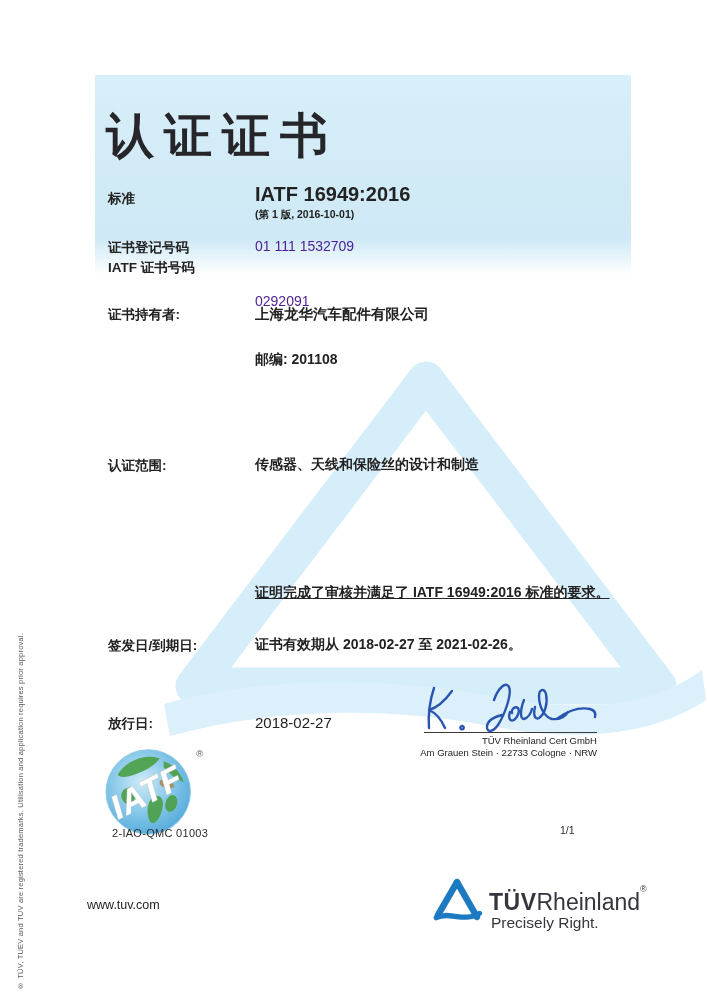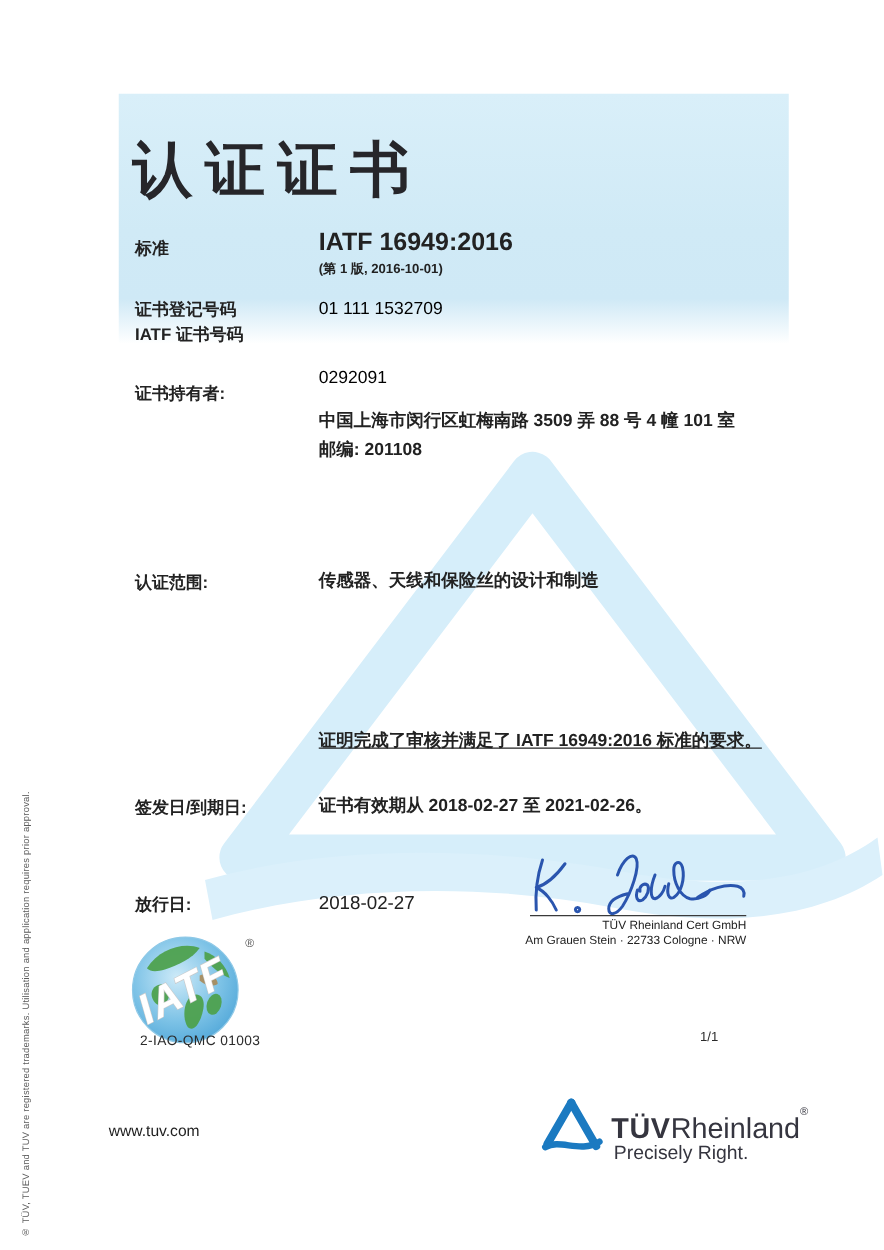--- a/index.html
+++ b/index.html
@@ -20,21 +20,21 @@
   .cert-title {
     left:106px; top:104px; font-size:48px; font-weight:700; color:#26262a;
     letter-spacing:10px; white-space:nowrap;
   }
 
   .label { left:108px; font-size:13.5px; font-weight:700; color:#222; white-space:nowrap; }
   .value { left:255px; color:#222; white-space:nowrap; }
 
   .std-value { top:183px; font-size:20px; font-weight:700; }
   .std-edition { top:208px; font-size:10.5px; font-weight:700; }
-  .mono-num { font-weight:400; font-size:14px; color:#000000; }
+  .mono-num { font-weight:400; font-size:14px; color:#4c1d95; }
 
   .holder-name { top:305px; font-size:14.5px; font-weight:700; }
   .holder-addr { top:328px; font-size:14px; font-weight:700; }
   .holder-post { top:351px; font-size:14px; font-weight:700; }
 
   .scope-value { top:456px; font-size:14px; font-weight:700; }
   .statement { top:584px; font-size:14px; font-weight:700;text-decoration:underline; }
   .validity-value { top:636px; font-size:14px; font-weight:700; }
   .release-value { top:714px; font-size:15px; font-weight:400; }
 
@@ -75,21 +75,21 @@
   <div class="abs label" style="top:190px;">标准</div>
   <div class="abs value std-value">IATF 16949:2016</div>
   <div class="abs value std-edition">(第 1 版, 2016-10-01)</div>
 
   <div class="abs label" style="top:239px;">证书登记号码</div>
   <div class="abs value mono-num" style="top:238px;">01 111 1532709</div>
   <div class="abs label" style="top:259px;">IATF 证书号码</div>
   <div class="abs value mono-num" style="top:258px;margin-top:35px;">0292091</div>
 
   <div class="abs label" style="top:306px;">证书持有者:</div>
-  <div class="abs value holder-addr">中国上海市闵行区虹梅南路 3509 弄 88 号 4 幢 101 室</div>
+  <div class="abs value holder-name">上海龙华汽车配件有限公司</div>
   <div class="abs value holder-post">邮编: 201108</div>
 
   <div class="abs label" style="top:457px;">认证范围:</div>
   <div class="abs value scope-value">传感器、天线和保险丝的设计和制造</div>
 
   <div class="abs value statement">证明完成了审核并满足了 IATF 16949:2016 标准的要求。</div>
 
   <div class="abs label" style="top:637px;">签发日/到期日:</div>
   <div class="abs value validity-value">证书有效期从 2018-02-27 至 2021-02-26。</div>
 

